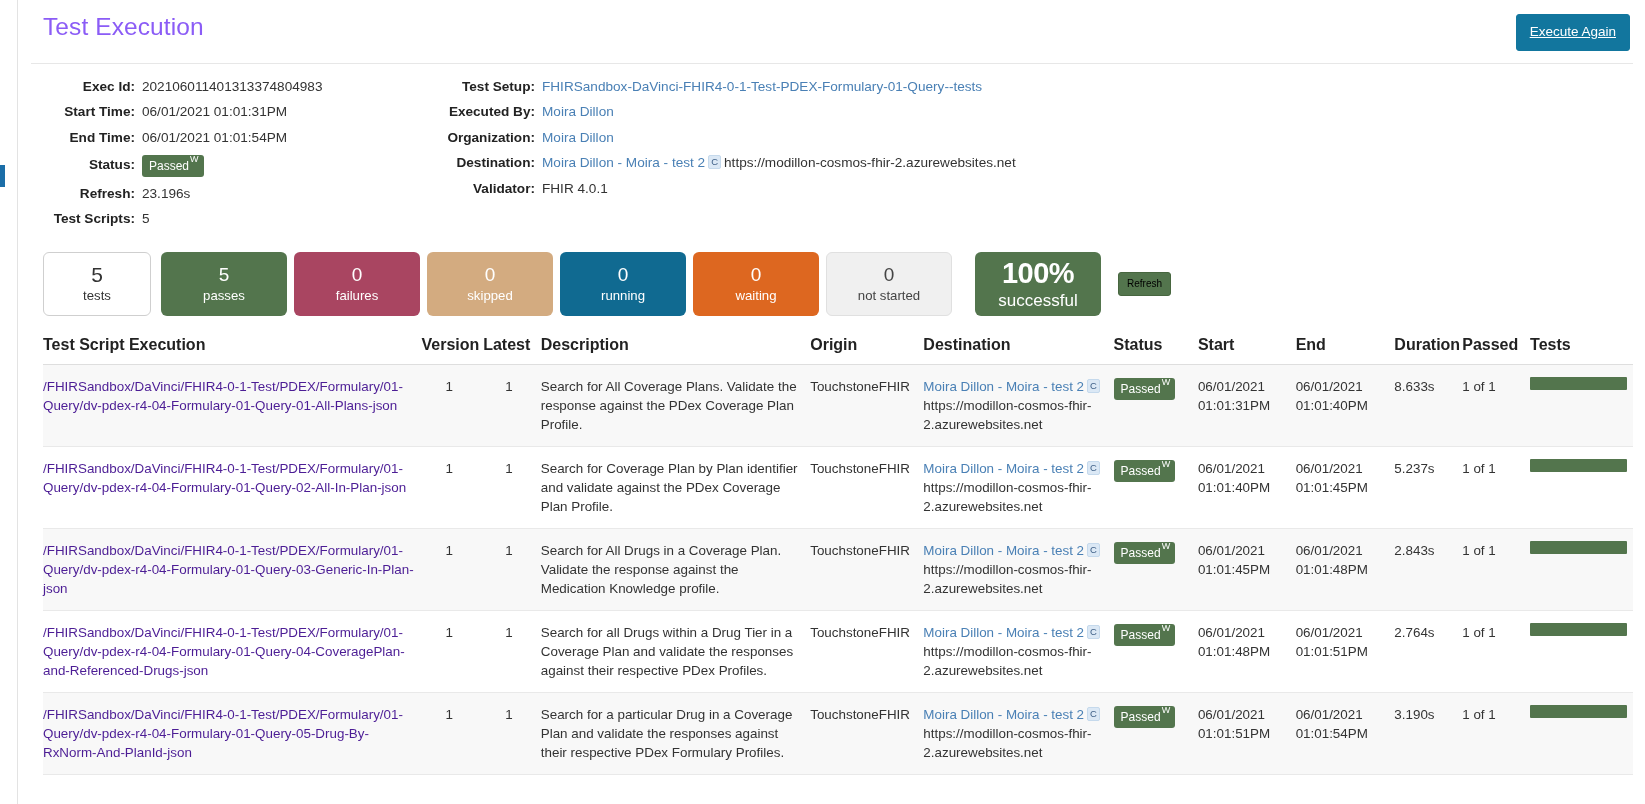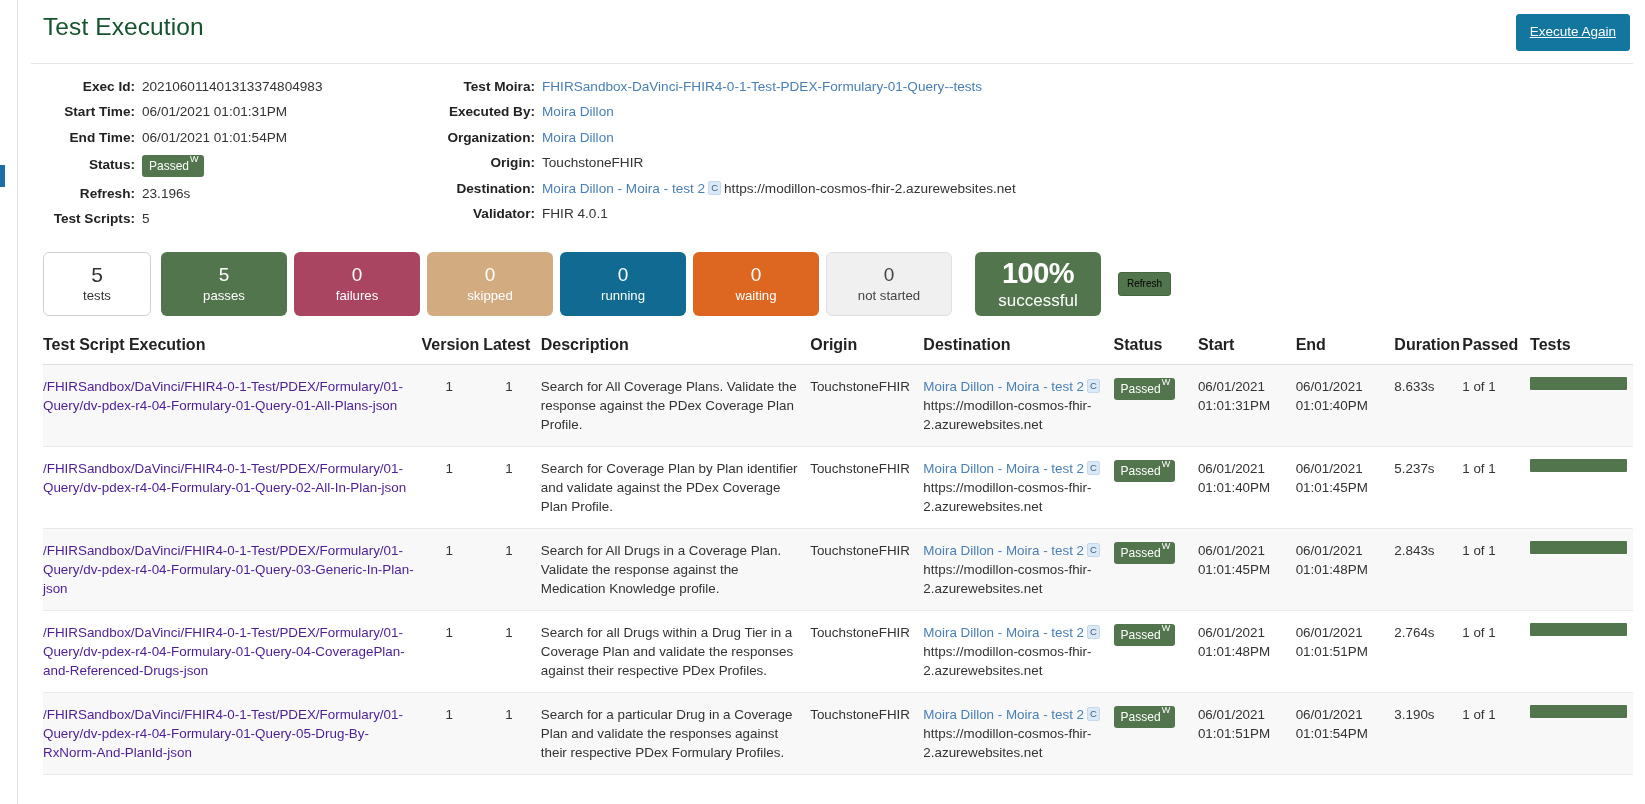--- a/index.html
+++ b/index.html
@@ -29,21 +29,21 @@
     background: #ffffff; padding: 0 12px 0 13px;
   }
 
   
   .page-head {
     display: flex; align-items: flex-start; justify-content: space-between;
     padding: 14px 0 12px 0;
     border-bottom: 1px solid #e7e7e7;
   }
   .page-title {
-    font-size: 24.5px; font-weight: 400; color: #14532d;
+    font-size: 24.5px; font-weight: 400; color: #8b5cf6;
     letter-spacing: 0.1px; line-height: 1.1; margin: 0; padding-left: 12px;
   }
   .btn-execute {
     background: #12769e; color: #ffffff; border: 1px solid #12769e;
     border-radius: 3px; font-size: 13.5px; line-height: 1;
     padding: 10px 13px 11px 13px; cursor: pointer;
     font-family: "Liberation Sans", sans-serif;
     margin-right: 3px;
     text-decoration: underline;
   }
@@ -192,34 +192,30 @@
           <div class="det-value">23.196s</div>
         </div>
         <div class="det-row">
           <div class="det-label">Test Scripts:</div>
           <div class="det-value">5</div>
         </div>
       </div>
 
       <div class="det-col right">
         <div class="det-row">
-          <div class="det-label">Test Moira:</div>
+          <div class="det-label">Test Setup:</div>
           <a class="det-value lnk">FHIRSandbox-DaVinci-FHIR4-0-1-Test-PDEX-Formulary-01-Query--tests</a>
         </div>
         <div class="det-row">
           <div class="det-label">Executed By:</div>
           <a class="det-value lnk">Moira Dillon</a>
         </div>
         <div class="det-row">
           <div class="det-label">Organization:</div>
           <a class="det-value lnk">Moira Dillon</a>
-        </div>
-        <div class="det-row">
-          <div class="det-label">Origin:</div>
-          <div class="det-value">TouchstoneFHIR</div>
         </div>
         <div class="det-row">
           <div class="det-label">Destination:</div>
           <div class="det-value"><a class="lnk">Moira Dillon - Moira - test 2</a><span class="mini-c">C</span><span>https://modillon-cosmos-fhir-2.azurewebsites.net</span></div>
         </div>
         <div class="det-row">
           <div class="det-label">Validator:</div>
           <div class="det-value">FHIR 4.0.1</div>
         </div>
       </div>

